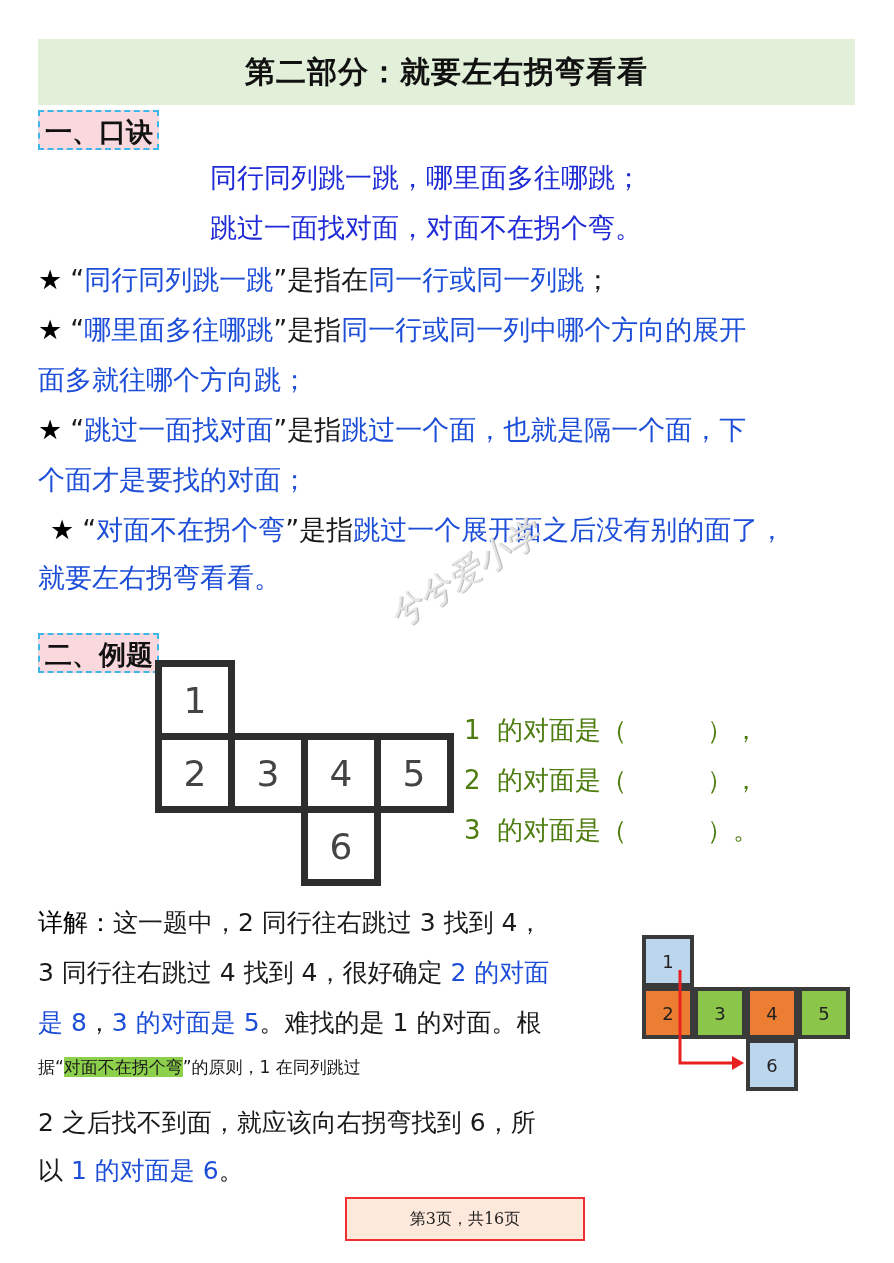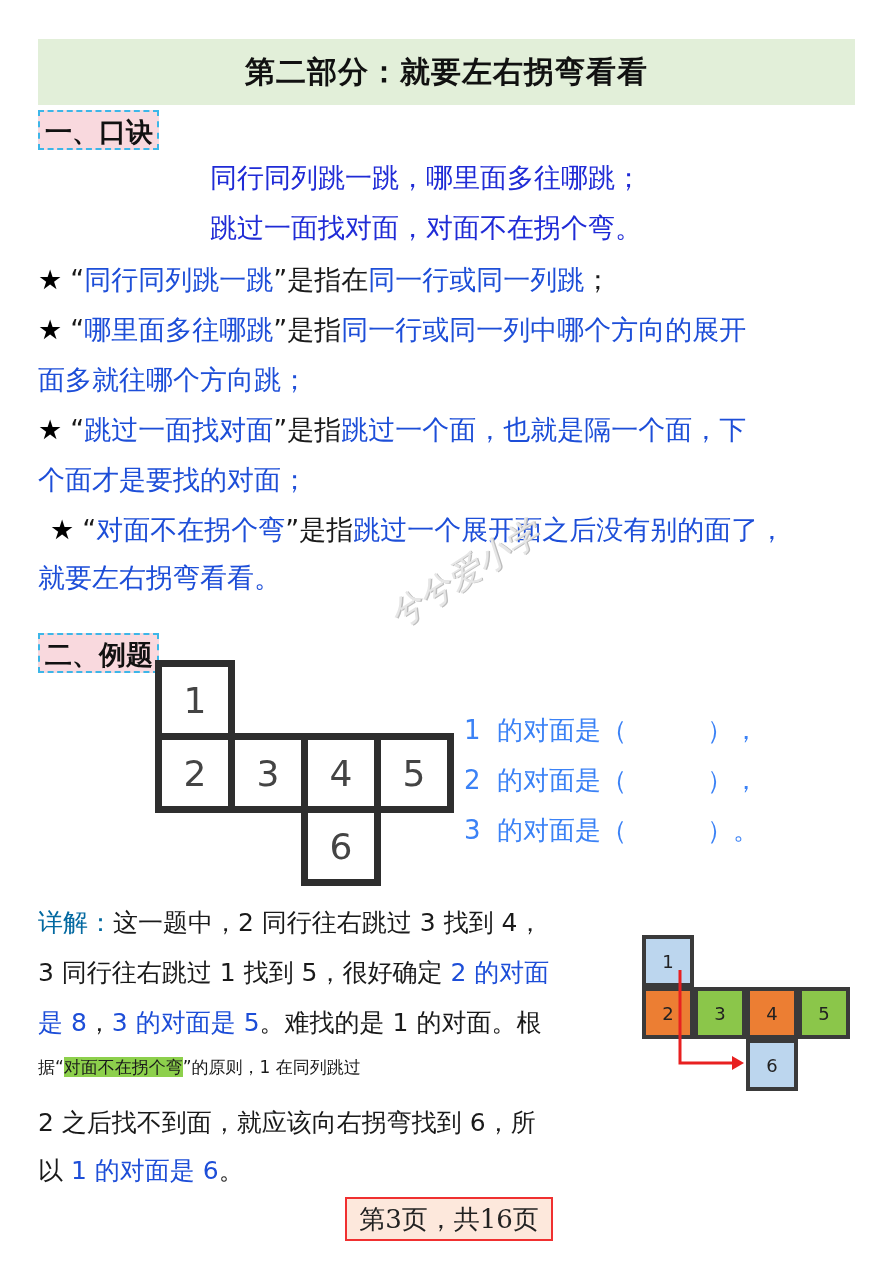--- a/index.html
+++ b/index.html
@@ -23,64 +23,64 @@
     padding: 0 4px 0 5px; height: 40px; line-height: 40px;
     box-sizing: border-box;
   }
   .poem {
     position: absolute; left: 210px; font-size: 27px; color: #1f2bd6; white-space: nowrap;
   }
   .line {
     position: absolute; left: 38px; font-size: 27px; white-space: nowrap; color: #1a1a1a;
   }
   .red { color: #1d4ed8; }
-  .blue { color: #0369a1; }
+  .blue { color: #000000; }
   .hl { background: #8dd04c; }
   .star { color: #000; margin-right: 8px; }
 
   .watermark {
     position: absolute; left: 380px; top: 600px;
     transform: rotate(-32deg); transform-origin: left top;
     font-family: "DejaVu Serif", serif; font-style: italic;
     font-size: 34px; color: #e6e6e6; white-space: nowrap;
     text-shadow: 1px 1px 0 #bdbdbd;
   }
 
   
   .net-plain { position: absolute; left: 155px; top: 660px; width: 300px; height: 212px; }
   .net-plain .cell {
     position: absolute; width: 66px; height: 66px;
     border: 7px solid #2e2e2e; background: #fff;
     display: flex; align-items: center; justify-content: center;
     font-size: 36px; color: #444; box-sizing: content-box;
   }
   .questions {
-    position: absolute; left: 464px; top: 705px; font-size: 26px; color: #3b82f6;
+    position: absolute; left: 464px; top: 705px; font-size: 26px; color: #4d7c0f;
   }
   .questions div { height: 50px; line-height: 50px; white-space: nowrap; }
   .questions .paren { display: inline-block; width: 80px; text-align: center; }
 
   
   .net-color { position: absolute; left: 640px; top: 933px; width: 225px; height: 160px; }
   .net-color .cell {
     position: absolute; width: 44px; height: 44px;
     border: 4px solid #3a3a3a;
     display: flex; align-items: center; justify-content: center;
     font-size: 18px; color: #222; box-sizing: content-box;
   }
   .c-blue { background: #bcd6ee; }
   .c-orange { background: #ec7e33; }
   .c-green { background: #8bc64a; }
   .arrow { position: absolute; left: 0; top: 0; }
 
   .page-num {
-    position: absolute; left: 345px; top: 1197px; width: 208px; height: 44px;
+    position: absolute; left: 345px; top: 1197px; width: 240px; height: 44px;
     border: 2px solid #f03030; background: #fde8dc;
     box-sizing: border-box;
-    font-family: "DejaVu Serif", "Liberation Serif", serif; font-size: 26px; color: #222;
+    font-family: "DejaVu Serif", "Liberation Serif", serif; font-size: 16px; color: #222;
     display: flex; align-items: center; justify-content: center;
   }
 </style>
 </head>
 <body>
 
 <div class="title-bar">第二部分：就要左右拐弯看看</div>
 
 <div class="section-head" style="top:110px;">一、口诀</div>
 
@@ -122,21 +122,21 @@
 <div class="questions">
   <div><span>1</span>&nbsp;&nbsp;<span>的对面是</span><span>（</span><span class="paren"></span><span>）</span><span>，</span></div>
   <div><span>2</span>&nbsp;&nbsp;<span>的对面是</span><span>（</span><span class="paren"></span><span>）</span><span>，</span></div>
   <div><span>3</span>&nbsp;&nbsp;<span>的对面是</span><span>（</span><span class="paren"></span><span>）</span><span>。</span></div>
 </div>
 
 <div class="line" style="top:906px; font-size:25px;">
   <span class="blue">详解：</span><span>这一题中，2 同行往右跳过 3 找到 4，</span>
 </div>
 <div class="line" style="top:956px; font-size:25px;">
-  <span>3 同行往右跳过 1 找到 5，很好确定 </span><span class="red">2 的对面</span>
+  <span>3 同行往右跳过 4 找到 4，很好确定 </span><span class="red">2 的对面</span>
 </div>
 <div class="line" style="top:1006px; font-size:25px;">
   <span class="red">是 8</span><span>，</span><span class="red">3 的对面是 5</span><span>。难找的是 1 的对面。根</span>
 </div>
 <div class="line" style="top:1056px; font-size:17px;">
   <span>据“</span><span class="hl">对面不在拐个弯</span><span>”的原则，1 在同列跳过</span>
 </div>
 <div class="line" style="top:1106px; font-size:25px;">2 之后找不到面，就应该向右拐弯找到 6，所</div>
 <div class="line" style="top:1154px; font-size:25px;">
   <span>以 </span><span class="red">1 的对面是 6</span><span>。</span>

